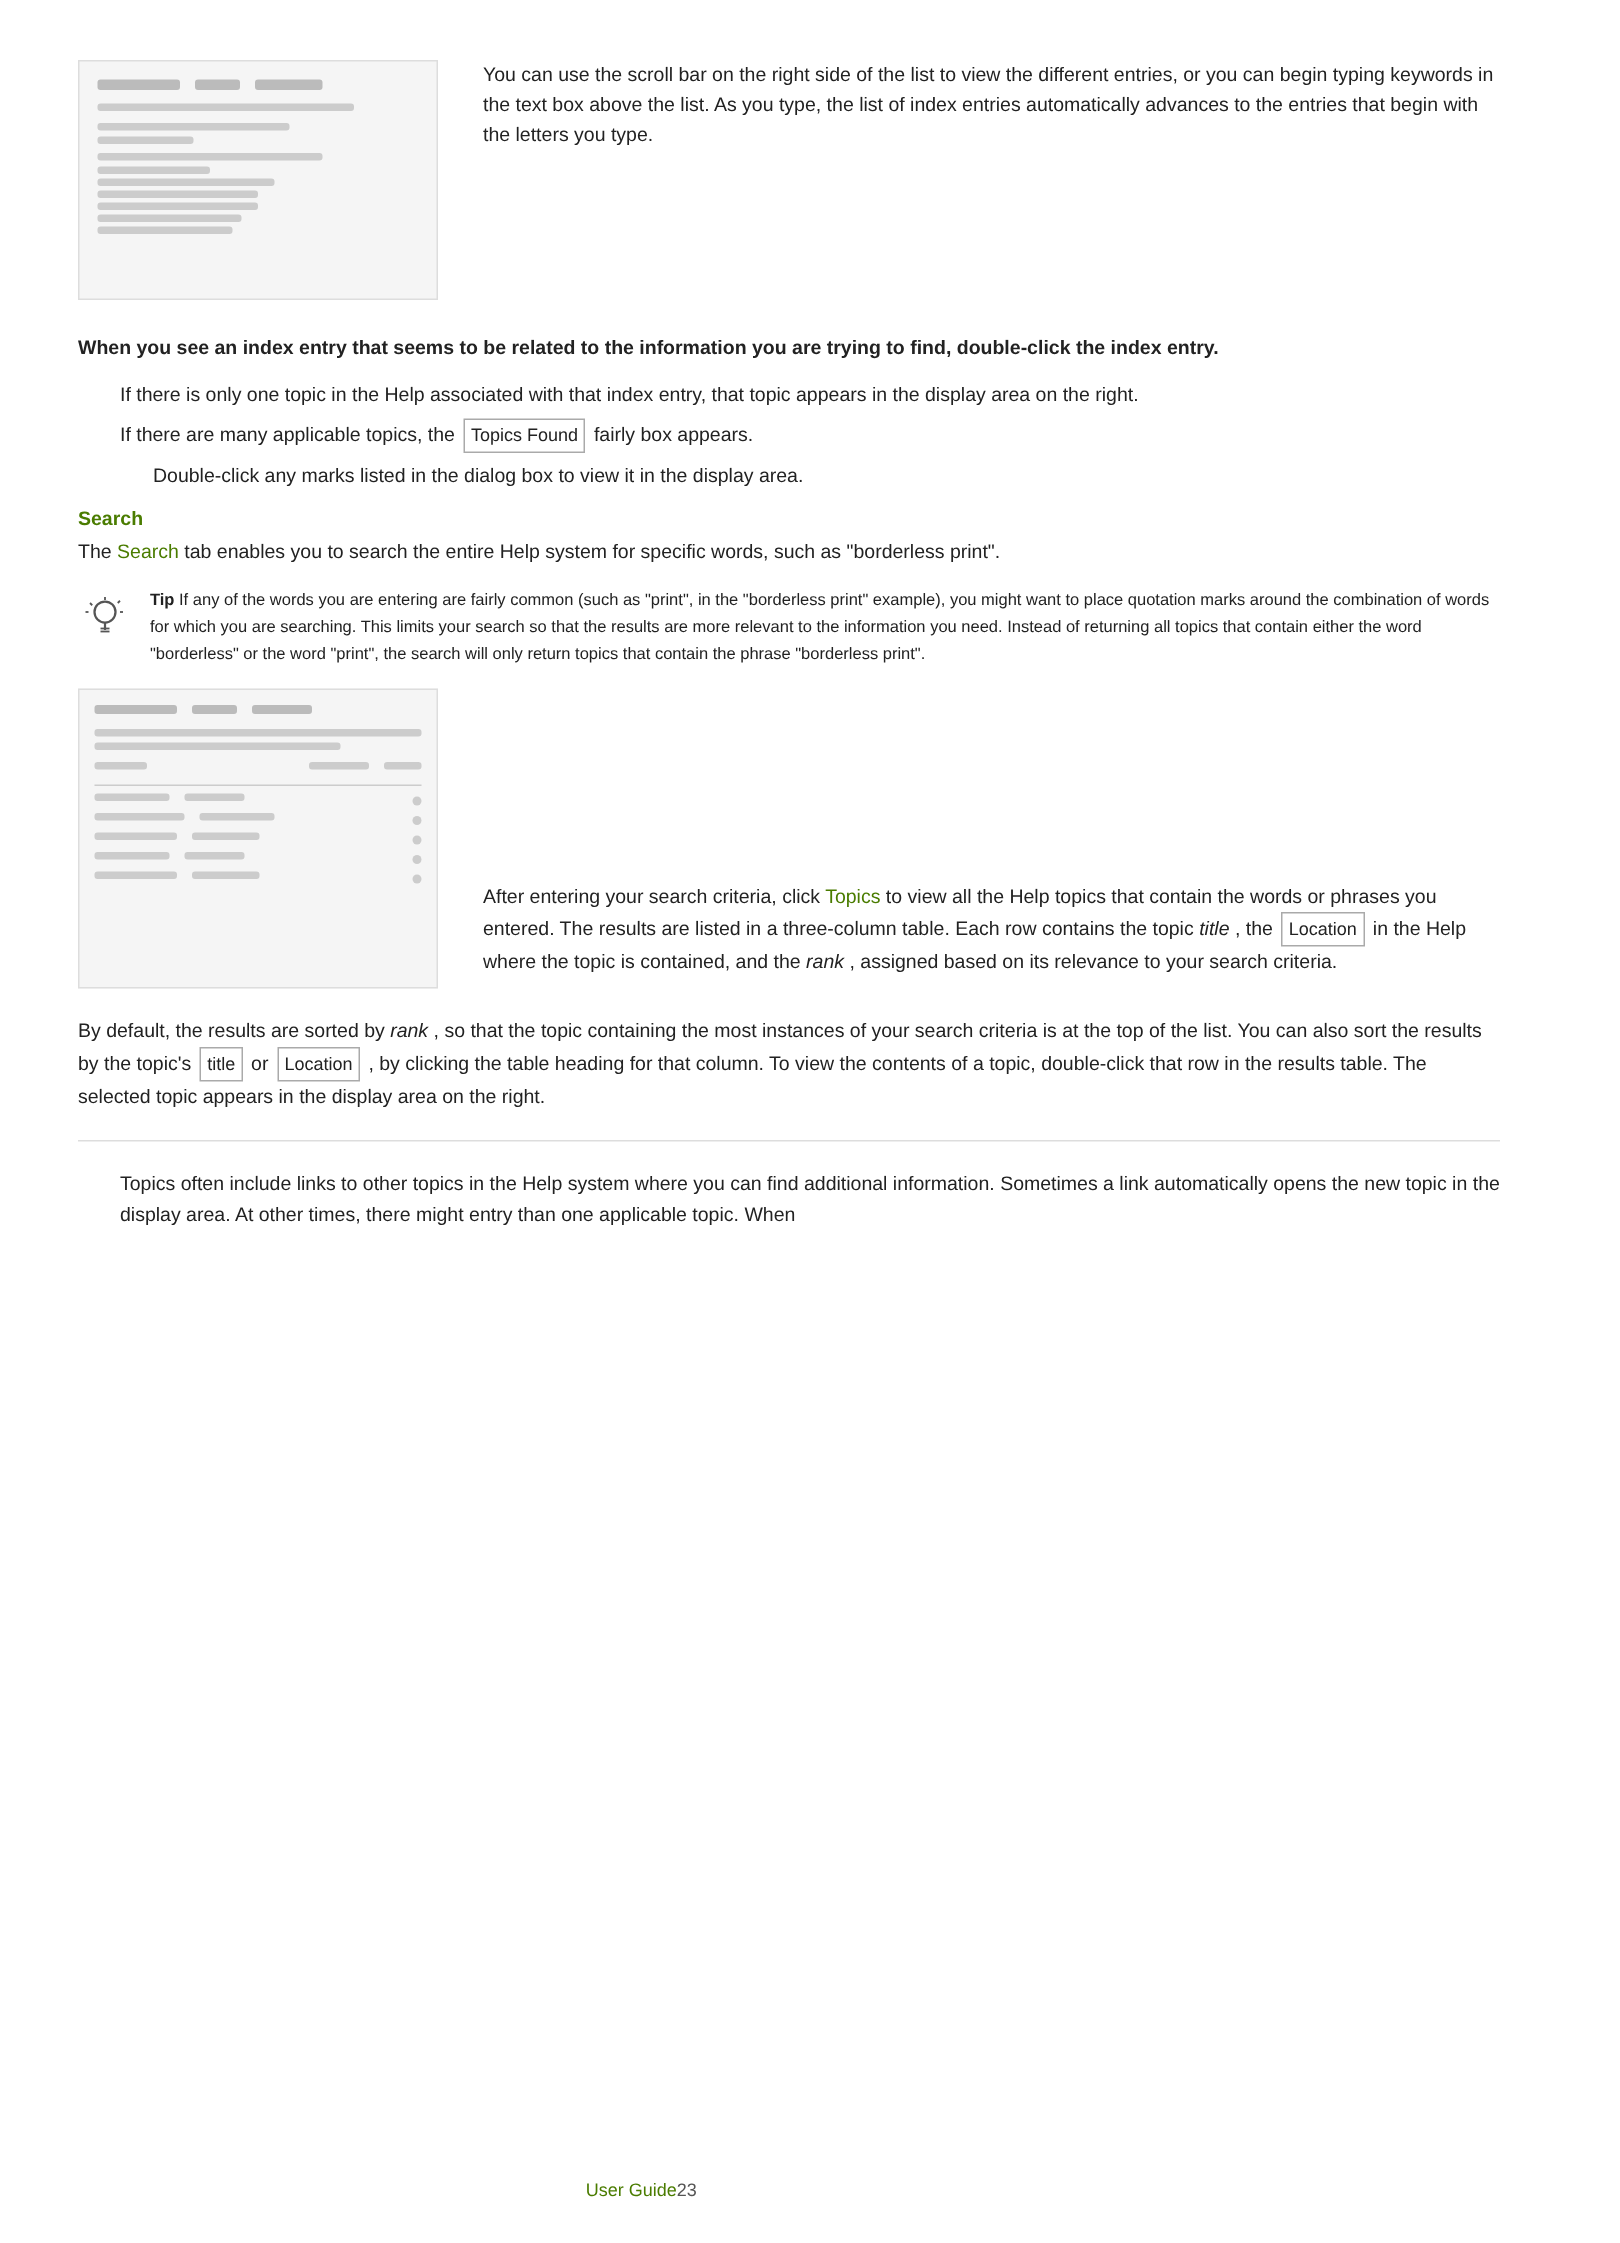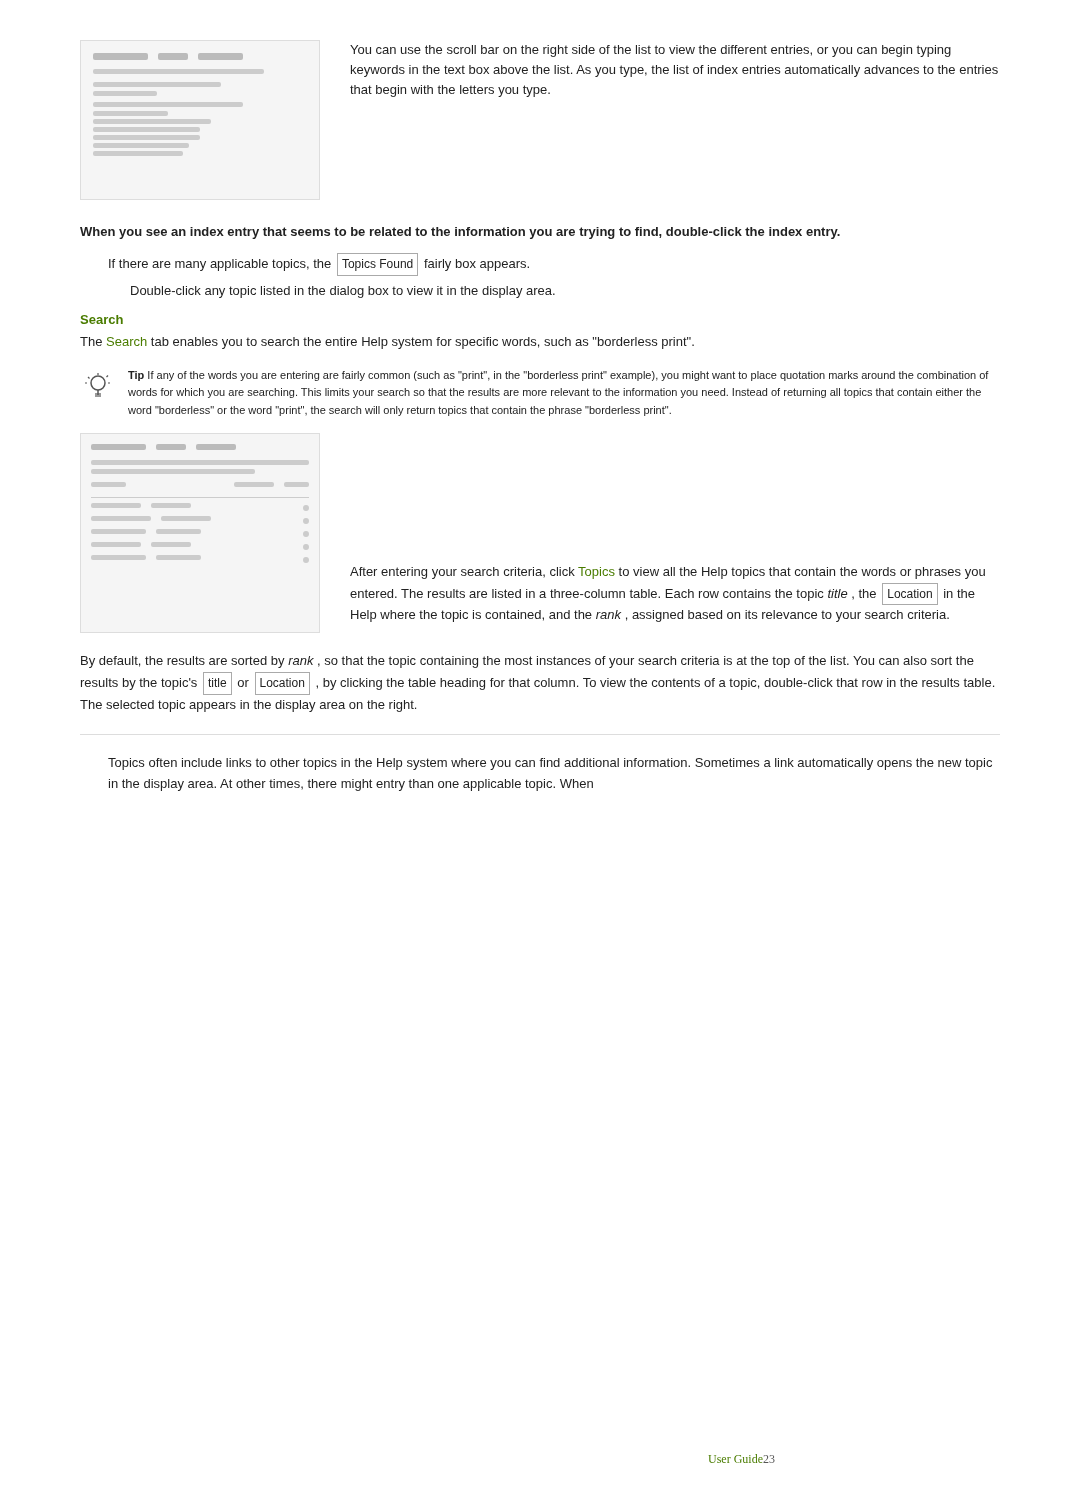--- a/index.html
+++ b/index.html
@@ -6,21 +6,21 @@
     body {
       font-family: Arial, sans-serif;
       font-size: 13px;
       background: #fff;
       color: #222;
       width: 1080px;
       min-height: 1495px;
       position: relative;
     }
     .page {
-      padding: 40px 80px 60px 80px;
+      padding: 40px 80px 60px 52px;
       position: relative;
     }
     .top-section {
       display: flex;
       gap: 30px;
       margin-bottom: 22px;
       align-items: flex-start;
     }
     .screenshot-box {
       flex-shrink: 0;
@@ -139,25 +139,24 @@
       color: #555;
       margin-bottom: 8px;
     }
     .footer {
       position: fixed;
       bottom: 28px;
       left: 0;
       right: 0;
       width: 855px;
       display: flex;
-      justify-content: flex-end;
+      justify-content: center;
       padding: 0 80px;
       font-size: 12px;
       color: #4a7c00;
-      font-family: Liberation Serif, serif;
     }
     .footer-right {
       color: #555;
     }
     .topics-found-box {
       display: inline-block;
       border: 1px solid #aaa;
       padding: 1px 4px;
       font-size: 12px;
       background: #fff;
@@ -213,29 +212,32 @@
     </div>
     <div class="text-content">
       <p>You can use the scroll bar on the right side of the list to view the different entries, or you can begin typing keywords in the text box above the list. As you type, the list of index entries automatically advances to the entries that begin with the letters you type.</p>
     </div>
   </div>
 
   <div class="body-text">
     <strong>When you see an index entry that seems to be related to the information you are trying to find, double-click the index entry.</strong>
   </div>
 
+  <div class="indent-1">
+    <span>If there is only one topic in the Help associated with that index entry, that topic appears in the display area on the right.</span>
+  </div>
 
   <div class="indent-1">
     <span>If there are many applicable topics, the</span>
     <span class="topics-found-box">Topics Found</span>
     <span>fairly box appears.</span>
   </div>
 
   <div class="indent-2">
-    <span>Double-click any topic listed in the dialog box</span>
+    <span>Double-click any marks listed in the dialog box</span>
     <span>to view it in the display area.</span>
   </div>
 
   <div class="section-heading">Search</div>
 
   <div class="body-text">
     <span>The</span>
     <a class="green-link" href="#">Search</a>
     <span>tab enables you to search the entire Help system for specific words, such as "borderless print".</span>
   </div>

